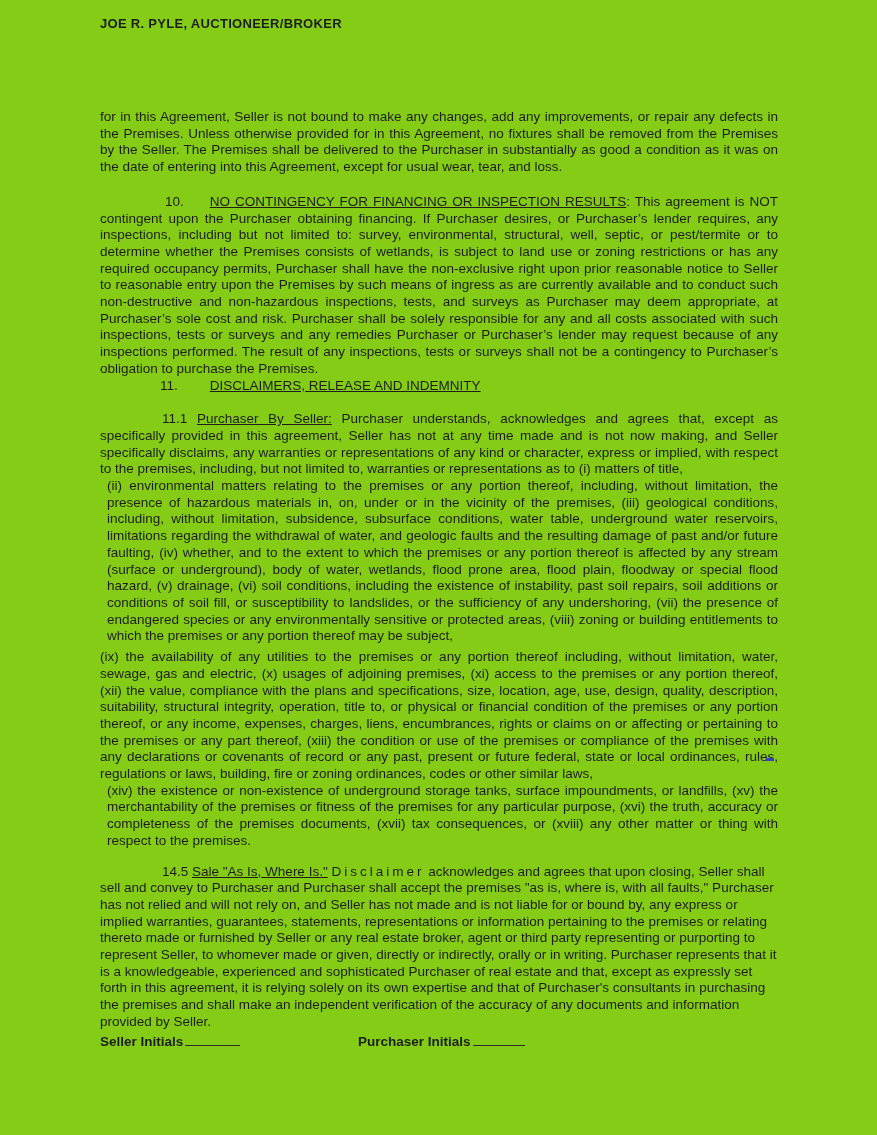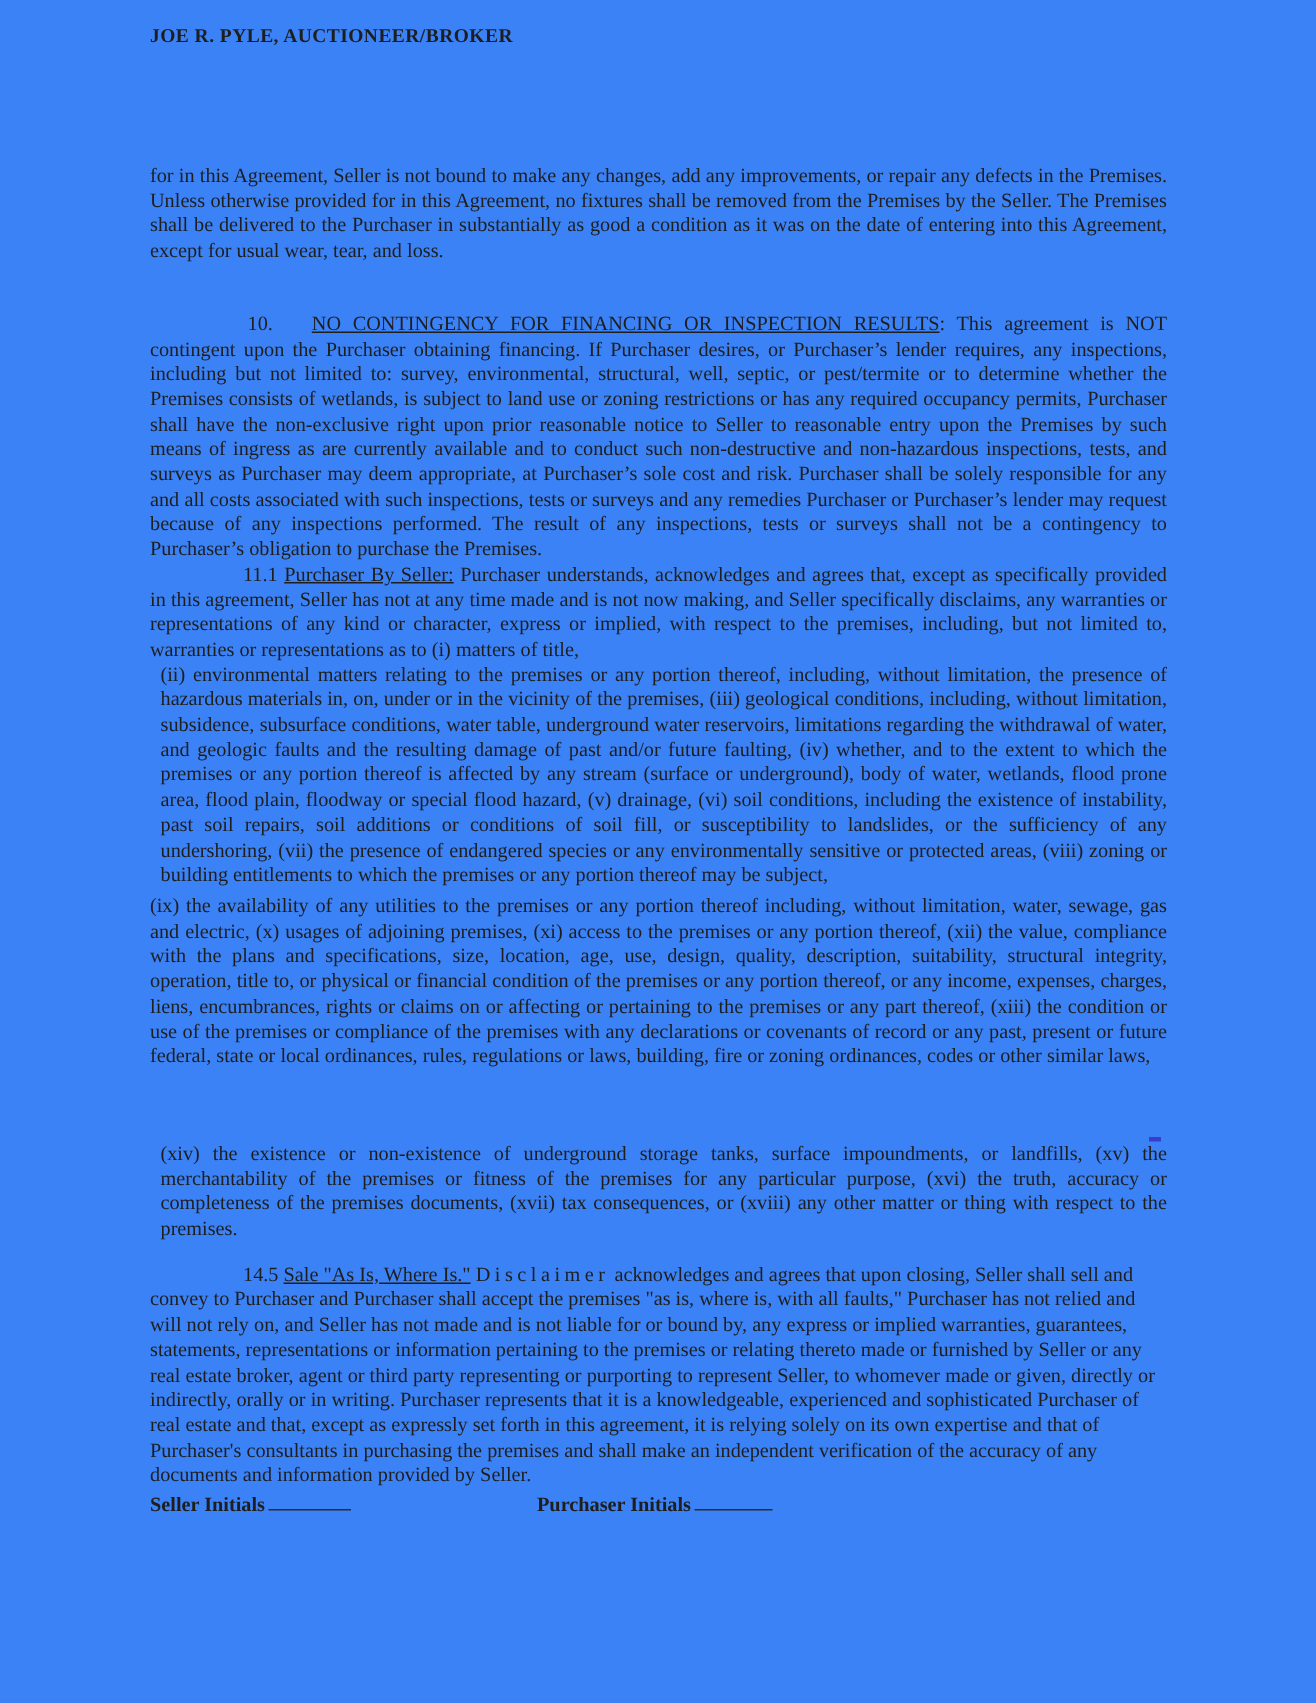--- a/index.html
+++ b/index.html
@@ -1,22 +1,22 @@
 <!DOCTYPE html>
 <html><head>
 <meta charset="utf-8">
 <style>
   * { box-sizing: border-box; }
   html, body { margin: 0; padding: 0; background: #ffffff; }
   .page {
     position: relative;
     width: 877px;
     height: 1135px;
-    background: #3b82f6;
-    font-family: Liberation Serif, serif;
+    background: #84cc16;
+    font-family: Liberation Sans, sans-serif;
     color: #1e1e1e;
     overflow: hidden;
   }
   .doc-header {
     position: absolute;
     left: 100px;
     top: 16px;
     font-size: 13px;
     font-weight: bold;
     letter-spacing: 0.3px;
@@ -28,27 +28,27 @@
     top: 109px;
     width: 678px;
     font-size: 13.5px;
     line-height: 16.7px;
     text-align: justify;
   }
   p { margin: 0; }
   .u { text-decoration: underline; }
   .tab-sm { display: inline-block; width: 26px; }
   .tab-md { display: inline-block; width: 32px; }
-  .p-intro { margin-bottom: 32px; }
+  .p-intro { margin-bottom: 18px; }
   .p-sec10 { text-indent: 65px; }
   .h-sec11 { text-indent: 60px; margin-bottom: 17px; }
   .p-11-1a { text-indent: 62px; }
   .p-11-1b { padding-left: 7px; }
   .p-11-1c { margin-top: 4px; }
-  .p-11-1d { padding-left: 7px; margin-top: 48px; }
+  .p-11-1d { padding-left: 7px; }
   .p-11-2 { text-indent: 62px; margin-top: 14px; text-align: left; }
   .spaced { letter-spacing: 3px; }
   .initials-row {
     position: relative;
     margin-top: 3px;
     height: 20px;
     font-weight: bold;
     text-align: left;
   }
   .initials-group { position: absolute; top: 0; white-space: nowrap; }
@@ -78,20 +78,21 @@
 
   <div class="doc-header">JOE R. PYLE, AUCTIONEER/BROKER</div>
 
   <div class="body-text">
 
     <p class="p-intro">for in this Agreement, Seller is not bound to make any changes, add any improvements, or repair any defects in the Premises. Unless otherwise provided for in this Agreement, no fixtures shall be removed from the Premises by the Seller.  The Premises shall be delivered to the Purchaser in substantially as good a condition as it was on the date of entering into this Agreement, except for usual wear, tear, and loss.</p>
 
     <p class="p-sec10"><span>10.</span><span class="tab-sm"></span><span class="u">NO CONTINGENCY FOR FINANCING OR INSPECTION RESULTS</span><span>: This agreement is</span>
       <span>NOT contingent upon the Purchaser obtaining financing. If Purchaser desires, or Purchaser’s lender requires, any inspections, including but not limited to: survey, environmental, structural, well, septic, or pest/termite or to determine whether the Premises consists of wetlands, is subject to land use or zoning restrictions or has any required occupancy permits, Purchaser shall have the non-exclusive right upon prior reasonable notice to Seller to reasonable entry upon the Premises by such means of ingress as are currently available and to conduct such non-destructive and non-hazardous inspections, tests, and surveys as Purchaser may deem appropriate, at Purchaser’s sole cost and risk. Purchaser shall be solely responsible for any and all costs associated with such inspections, tests or surveys and any remedies Purchaser or Purchaser’s lender may request because of any inspections performed. The result of any inspections, tests or surveys shall not be a contingency to Purchaser’s obligation to purchase the Premises.</span></p>
 
+    <p class="h-sec11"><span>11.</span><span class="tab-md"></span><span class="u">DISCLAIMERS, RELEASE AND INDEMNITY</span></p>
 
     <p class="p-11-1a"><span>11.1</span>
       <span class="u">Purchaser By Seller:</span>
       <span>Purchaser understands, acknowledges and agrees that, except as specifically provided in this agreement, Seller has not at any time made and is not now making, and Seller specifically disclaims, any warranties or representations of any kind or character, express or implied, with respect to the premises, including, but not limited to, warranties or representations as to (i) matters of title,</span></p>
 
     <p class="p-11-1b">(ii) environmental matters relating to the premises or any portion thereof, including, without limitation, the presence of hazardous materials in, on, under or in the vicinity of the premises, (iii) geological conditions, including, without limitation, subsidence, subsurface conditions, water table, underground water reservoirs, limitations regarding the withdrawal of water, and geologic faults and the resulting damage of past and/or future faulting, (iv) whether, and to the extent to which the premises or any portion thereof is affected by any stream (surface or underground), body of water, wetlands, flood prone area, flood plain, floodway or special flood hazard, (v) drainage, (vi) soil conditions, including the existence of instability, past soil repairs, soil additions or conditions of soil fill, or susceptibility to landslides, or the sufficiency of any undershoring, (vii) the presence of endangered species or any environmentally sensitive or protected areas, (viii) zoning or building entitlements to which the premises or any portion thereof may be subject,</p>
 
     <p class="p-11-1c">(ix) the availability of any utilities to the premises or any portion thereof including, without limitation, water, sewage, gas and electric, (x) usages of adjoining premises,  (xi) access to the premises or any portion thereof, (xii) the value, compliance with the plans and specifications, size, location, age, use, design, quality, description, suitability, structural integrity, operation, title to, or physical or financial condition of the premises or any portion thereof, or any income, expenses, charges, liens, encumbrances, rights or claims on or affecting or pertaining to the premises or any part thereof, (xiii) the condition or use of the premises or compliance of the premises with any declarations or covenants of record or any past, present or future federal, state or local ordinances, rules, regulations or laws, building, fire or zoning ordinances, codes or other similar laws,</p>
 
     <p class="p-11-1d">(xiv) the existence or non-existence of underground storage tanks, surface impoundments, or landfills, (xv) the merchantability of the premises or fitness of the premises for any particular purpose, (xvi) the truth, accuracy or completeness of the premises documents, (xvii) tax consequences, or (xviii) any other matter or thing with respect to the premises.</p>

